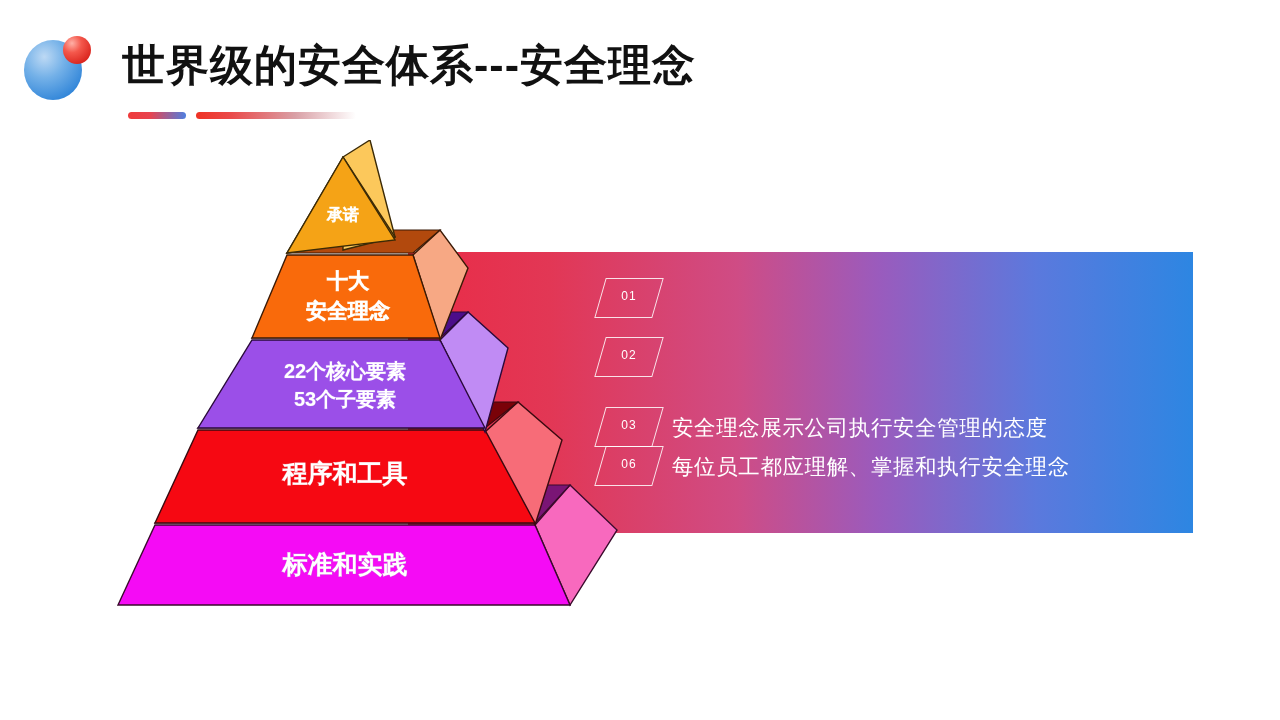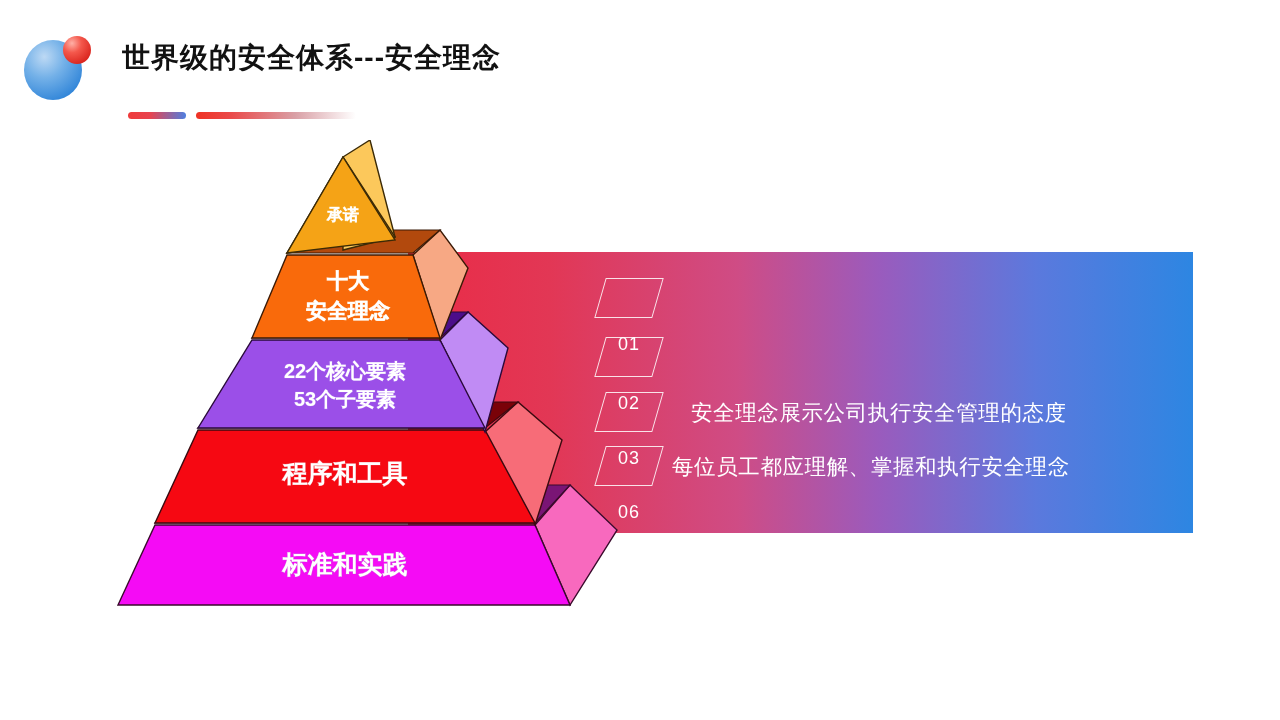--- a/index.html
+++ b/index.html
@@ -21,21 +21,21 @@
     position: absolute;
     left: 16px;
     top: 27px;
     width: 84px;
     height: 76px;
   }
   #title-text {
     position: absolute;
     left: 122px;
     top: 44px;
-    font-size: 28px;
+    font-size: 43px;
     font-weight: 700;
     letter-spacing: 1px;
     color: #111111;
     white-space: nowrap;
     line-height: 1;
   }
   #title-rules {
     position: absolute;
     left: 128px;
     top: 112px;
@@ -83,21 +83,21 @@
   }
   .info-row {
     position: absolute;
     left: 0;
     height: 44px;
     display: flex;
     align-items: center;
   }
   .info-row-0 { top: 4px; }
   .info-row-1 { top: 63px; }
-  .info-row-2 { top: 118px; gap: 19px; }
+  .info-row-2 { top: 133px; }
   .info-row-3 { top: 172px; }
 
   .num-badge {
     width: 58px;
     height: 40px;
     position: relative;
     flex: 0 0 auto;
     margin-right: 14px;
   }
   .num-badge .para {
@@ -109,24 +109,23 @@
     box-sizing: border-box;
   }
   .num-badge .num {
     position: absolute;
     left: 0; top: 0;
     width: 58px; height: 36px;
     display: flex;
     align-items: center;
     justify-content: center;
     color: #ffffff;
-    font-size: 18px;
+    font-size: 12px;
     letter-spacing: 1px;
     font-family: "Liberation Sans", "DejaVu Sans", sans-serif;
-    margin-top: 48px;
   }
   .info-text {
     color: #ffffff;
     font-size: 21.5px;
     letter-spacing: 0.6px;
     white-space: nowrap;
     font-weight: 400;
   }
 
   

